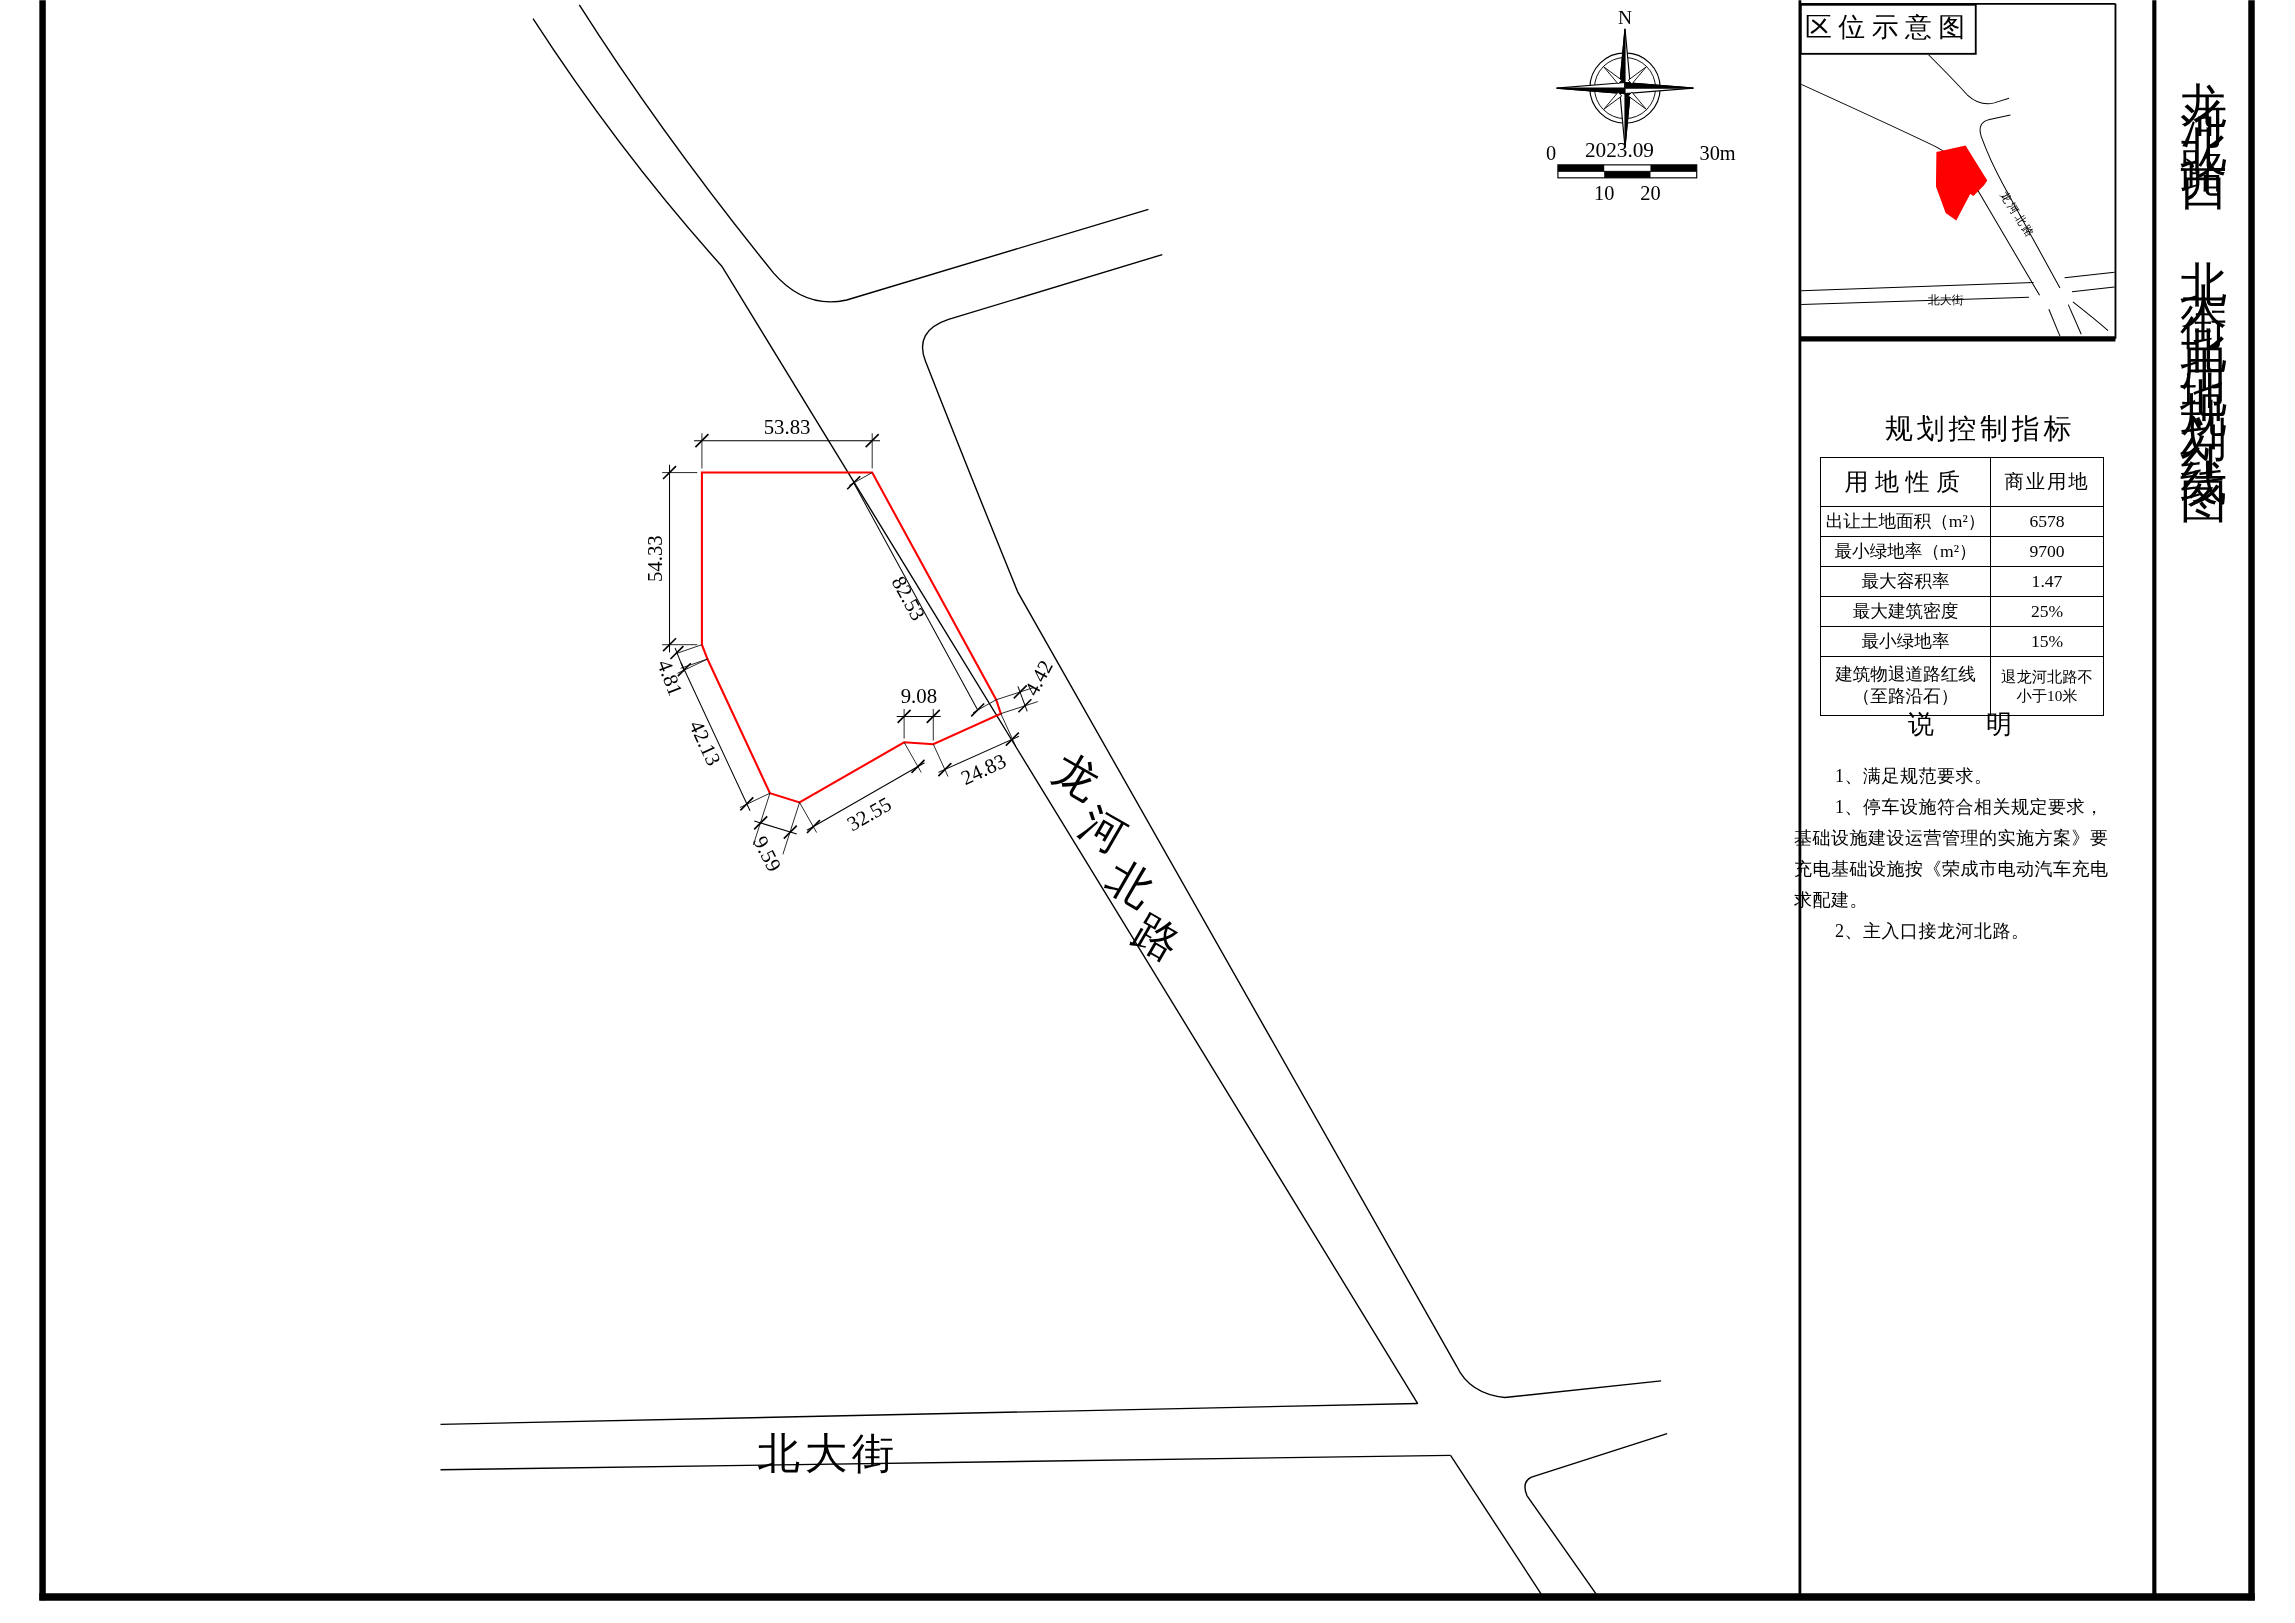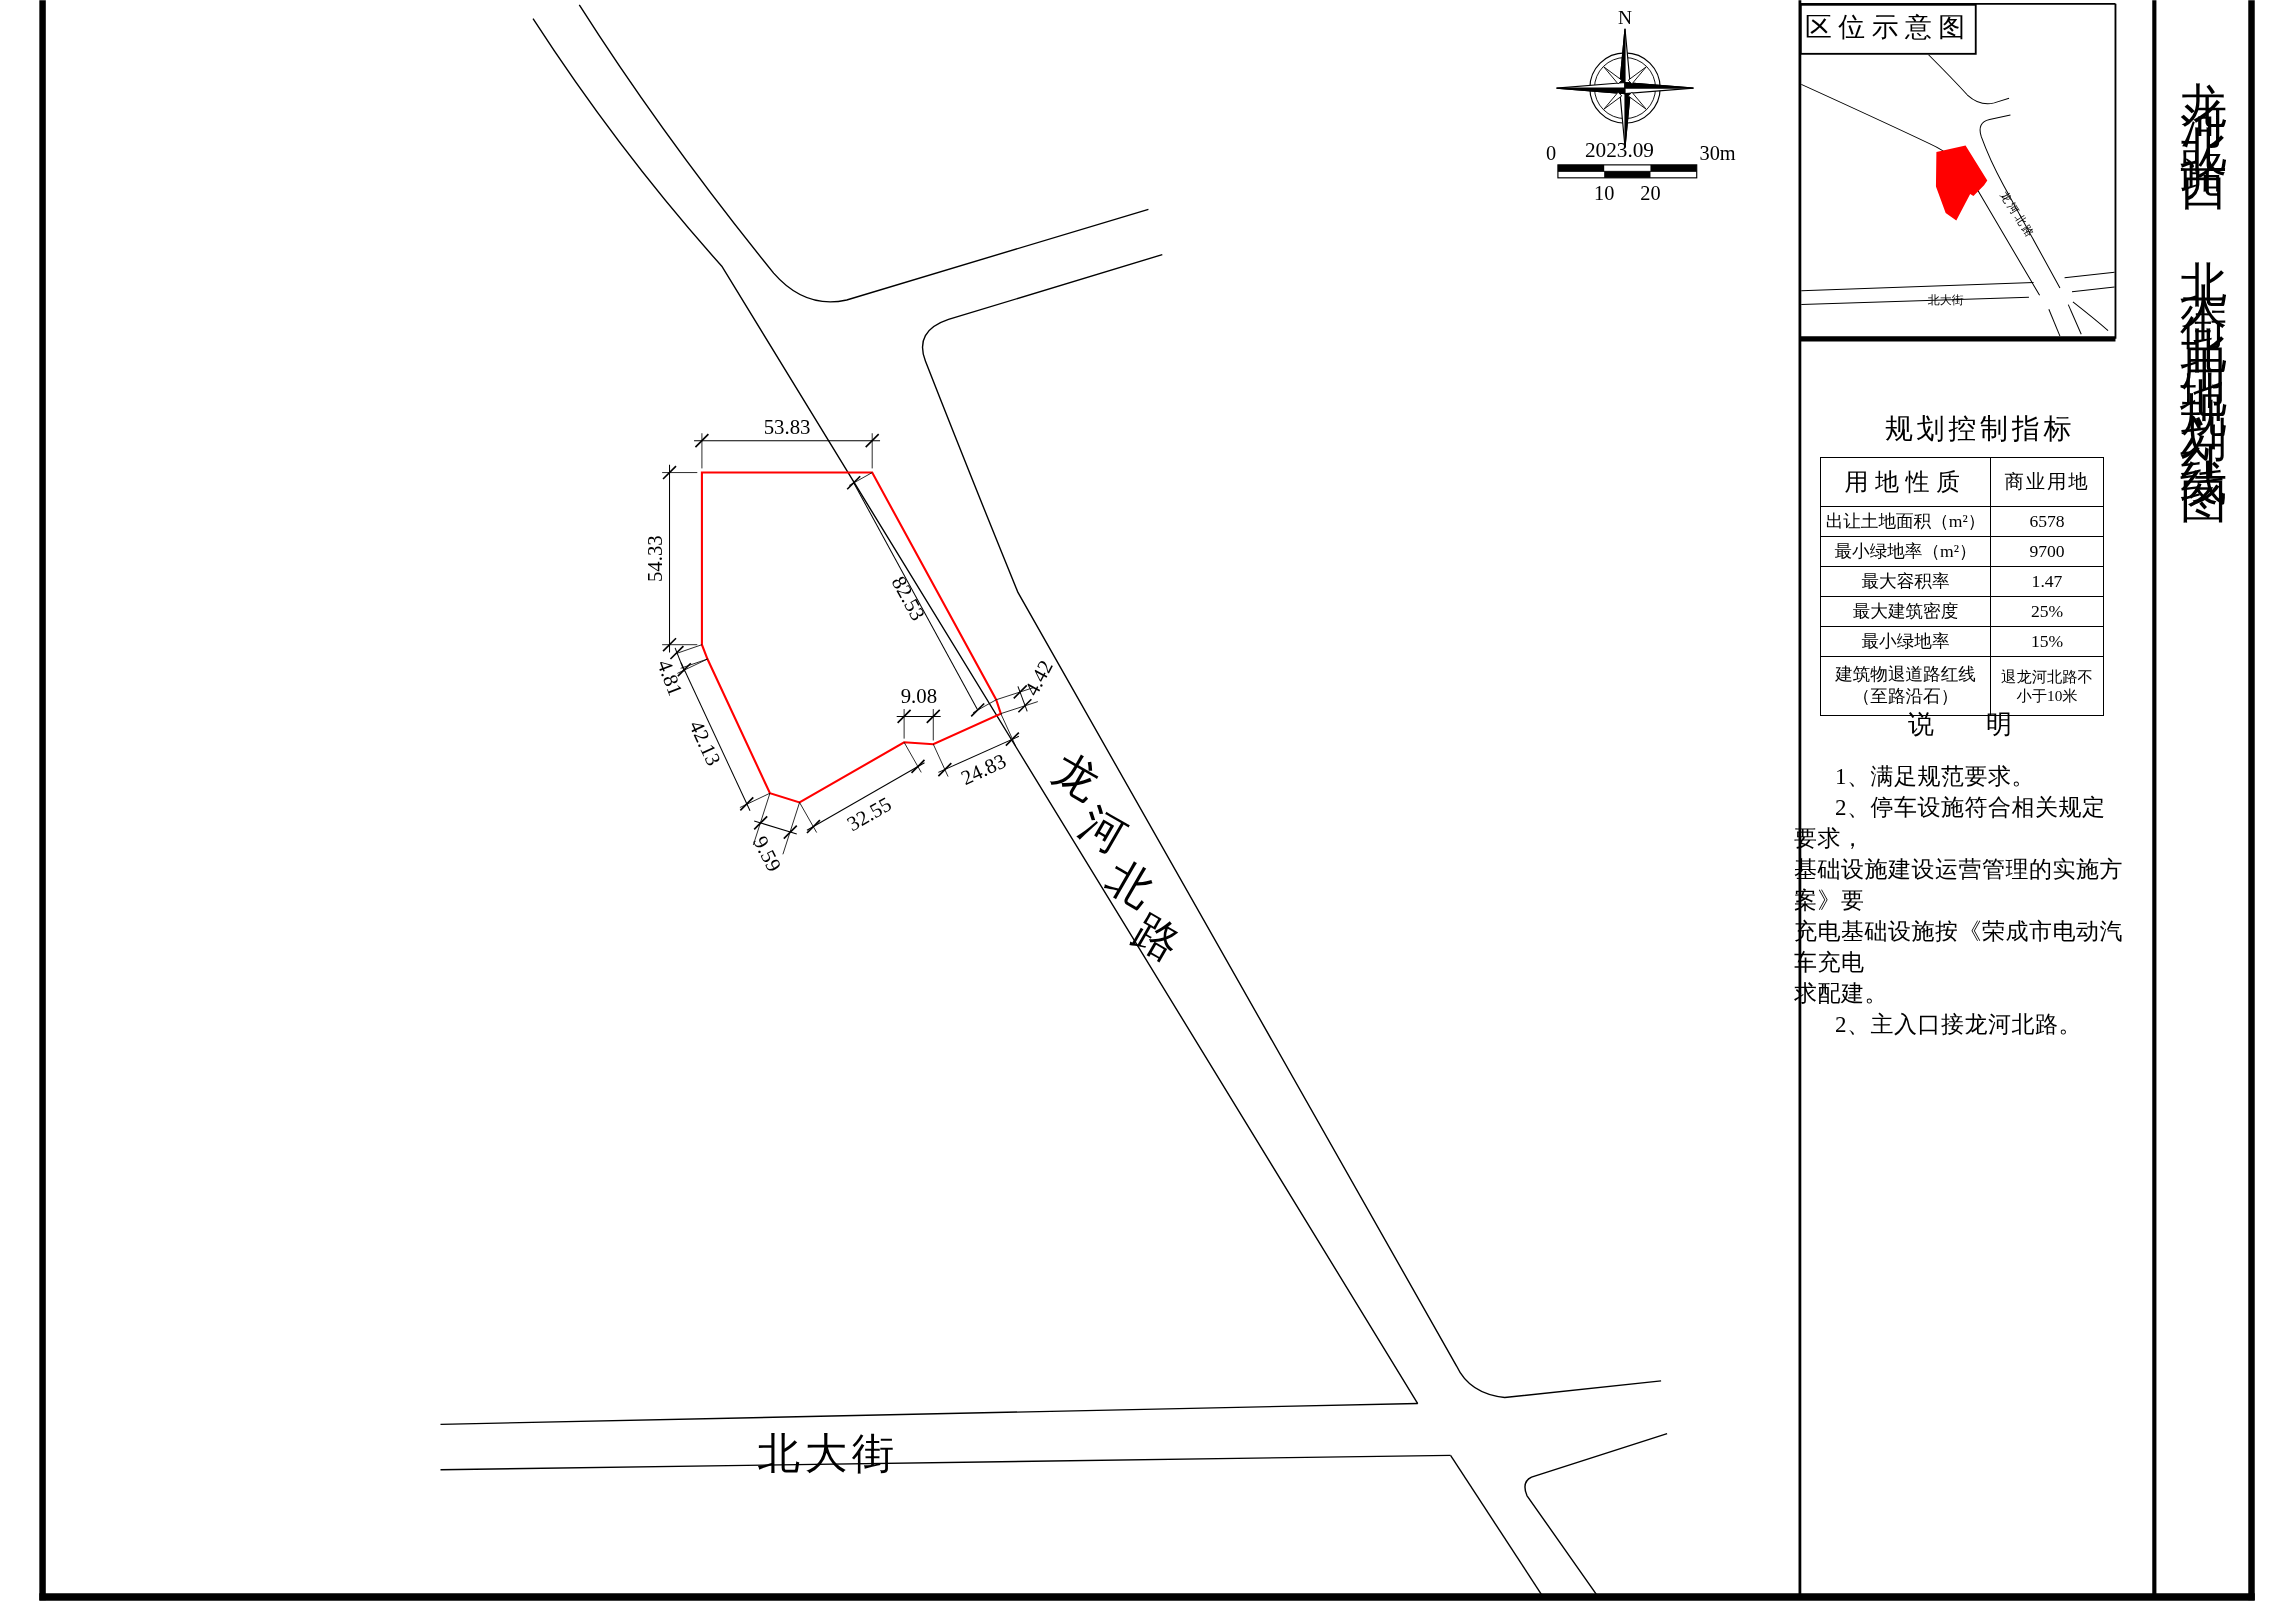--- a/index.html
+++ b/index.html
@@ -18,21 +18,21 @@
   tr.r0 td{height:49px;}
   tr.r0 td.c1{font-size:24px;letter-spacing:6.5px;}
   tr.r0 td.c2{font-size:19.4px;letter-spacing:1.9px;}
   tr.rn td{height:30px;}
   tr.r6 td{height:59px;}
   tr.r6 td.c2{font-size:15.3px;}
 
   
   .notes{position:absolute;left:1794px;top:707px;width:332px;}
   .notes-title{text-align:center;font-size:26px;margin:0 0 19.4px 0;font-weight:400;}
-  .note-line{font-size:23px;line-height:31px;letter-spacing:0.5px;}
+  .note-line{font-size:18px;line-height:31px;letter-spacing:0.5px;}
   .indent{text-indent:41px;}
 
   
   .vtitle-wrap{position:absolute;left:2158px;top:44px;width:91px;height:1222px;
                display:flex;justify-content:center;}
   .vtitle{writing-mode:vertical-rl;text-orientation:upright;
           font-size:47px;letter-spacing:22px;line-height:91px;}
 </style>
 </head>
 <body>
@@ -248,21 +248,21 @@
         <td class="c1">建筑物退道路红线（至路沿石）</td>
         <td class="c2">退龙河北路不小于10米</td>
       </tr>
     </tbody>
       </table>
   </div>
 
   <div class="notes">
     <div class="notes-title">说　　明</div>
     <div class="note-line indent">1、满足规范要求。</div>
-    <div class="note-line indent">2、停车设施符合相关规定要求，</div>
+    <div class="note-line indent">1、停车设施符合相关规定要求，</div>
     <div class="note-line">基础设施建设运营管理的实施方案》要</div>
     <div class="note-line">充电基础设施按《荣成市电动汽车充电</div>
     <div class="note-line">求配建。</div>
     <div class="note-line indent">2、主入口接龙河北路。</div>
   </div>
 
   <div class="vtitle-wrap">
     <div class="vtitle">龙河北路西、北大街北用地规划红线图</div>
   </div>
 

